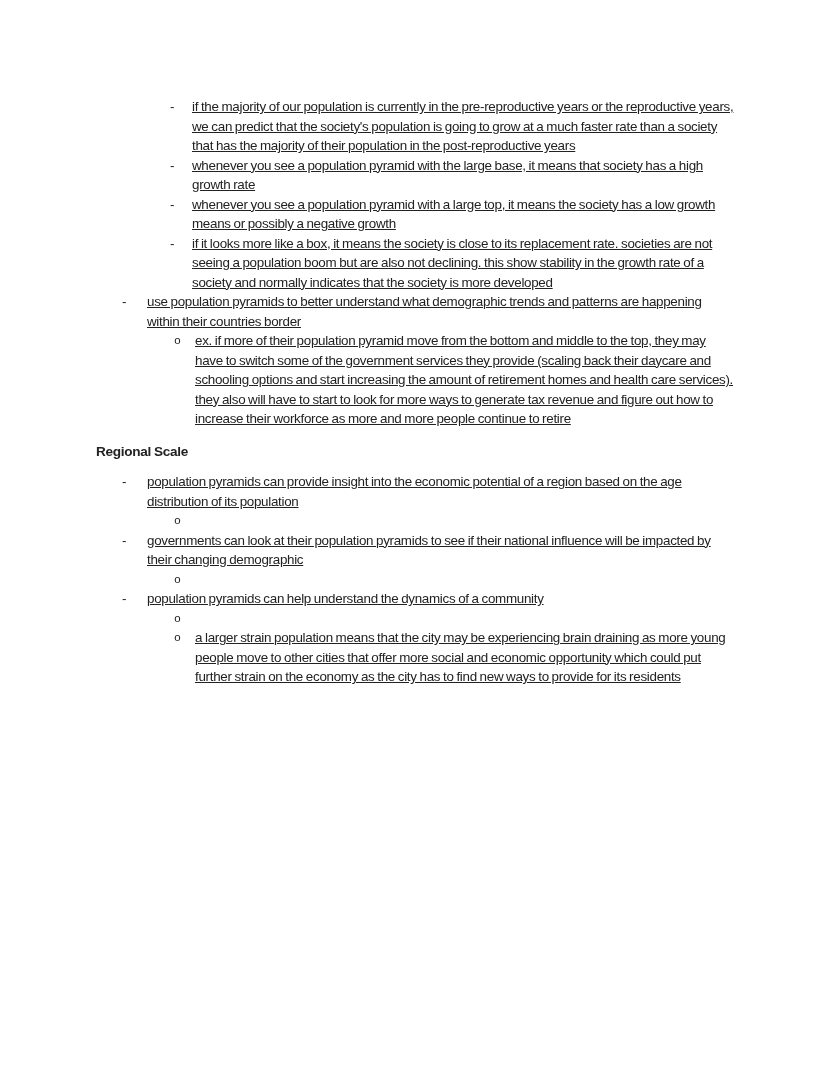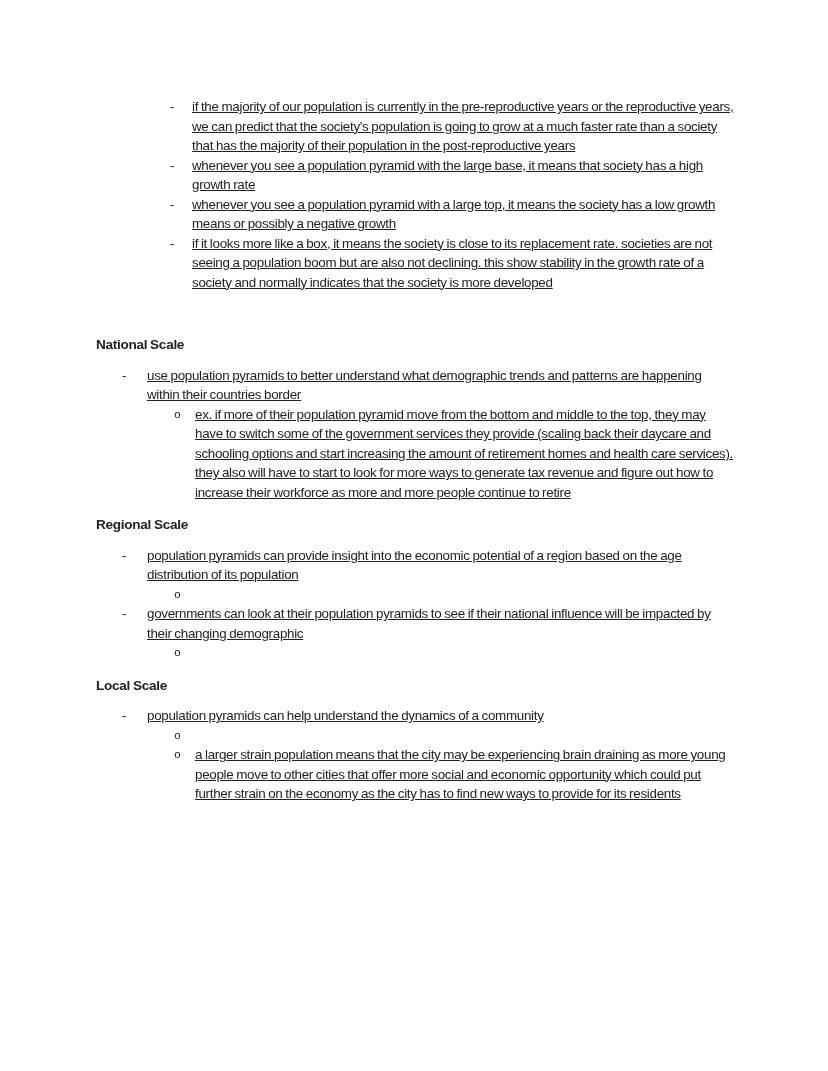--- a/index.html
+++ b/index.html
@@ -66,21 +66,20 @@
       <div class="bullet level-intro">
         <span class="marker">-</span>
         <span class="btext">whenever you see a population pyramid with a large top, it means the society has a low growth means or possibly a negative growth</span>
       </div>
       <div class="bullet level-intro">
         <span class="marker">-</span>
         <span class="btext">if it looks more like a box, it means the society is close to its replacement rate. societies are not seeing a population boom but are also not declining. this show stability in the growth rate of a society and normally indicates that the society is more developed</span>
       </div>
     </div>
   <div id="sections">
-      <div class="section-heading first">National Scale</div>
       <div class="bullet level1">
         <span class="marker">-</span>
         <span class="btext">use population pyramids to better understand what demographic trends and patterns are happening within their countries border</span>
       </div>
       <div class="bullet level2">
         <span class="marker">o</span>
         <span class="btext">ex. if more of their population pyramid move from the bottom and middle to the top, they may have to switch some of the government services they provide (scaling back their daycare and schooling options and start increasing the amount of retirement homes and health care services). they also will have to start to look for more ways to generate tax revenue and figure out how to increase their workforce as more and more people continue to retire</span>
       </div>
       <div class="section-heading">Regional Scale</div>
       <div class="bullet level1">
@@ -90,21 +89,20 @@
       <div class="bullet level2">
         <span class="marker">o</span>
       </div>
       <div class="bullet level1">
         <span class="marker">-</span>
         <span class="btext">governments can look at their population pyramids to see if their national influence will be impacted by their changing demographic</span>
       </div>
       <div class="bullet level2">
         <span class="marker">o</span>
       </div>
-      <div class="section-heading">Local Scale</div>
       <div class="bullet level1">
         <span class="marker">-</span>
         <span class="btext">population pyramids can help understand the dynamics of a community</span>
       </div>
       <div class="bullet level2">
         <span class="marker">o</span>
       </div>
       <div class="bullet level2">
         <span class="marker">o</span>
         <span class="btext">a larger strain population means that the city may be experiencing brain draining as more young people move to other cities that offer more social and economic opportunity which could put further strain on the economy as the city has to find new ways to provide for its residents</span>

